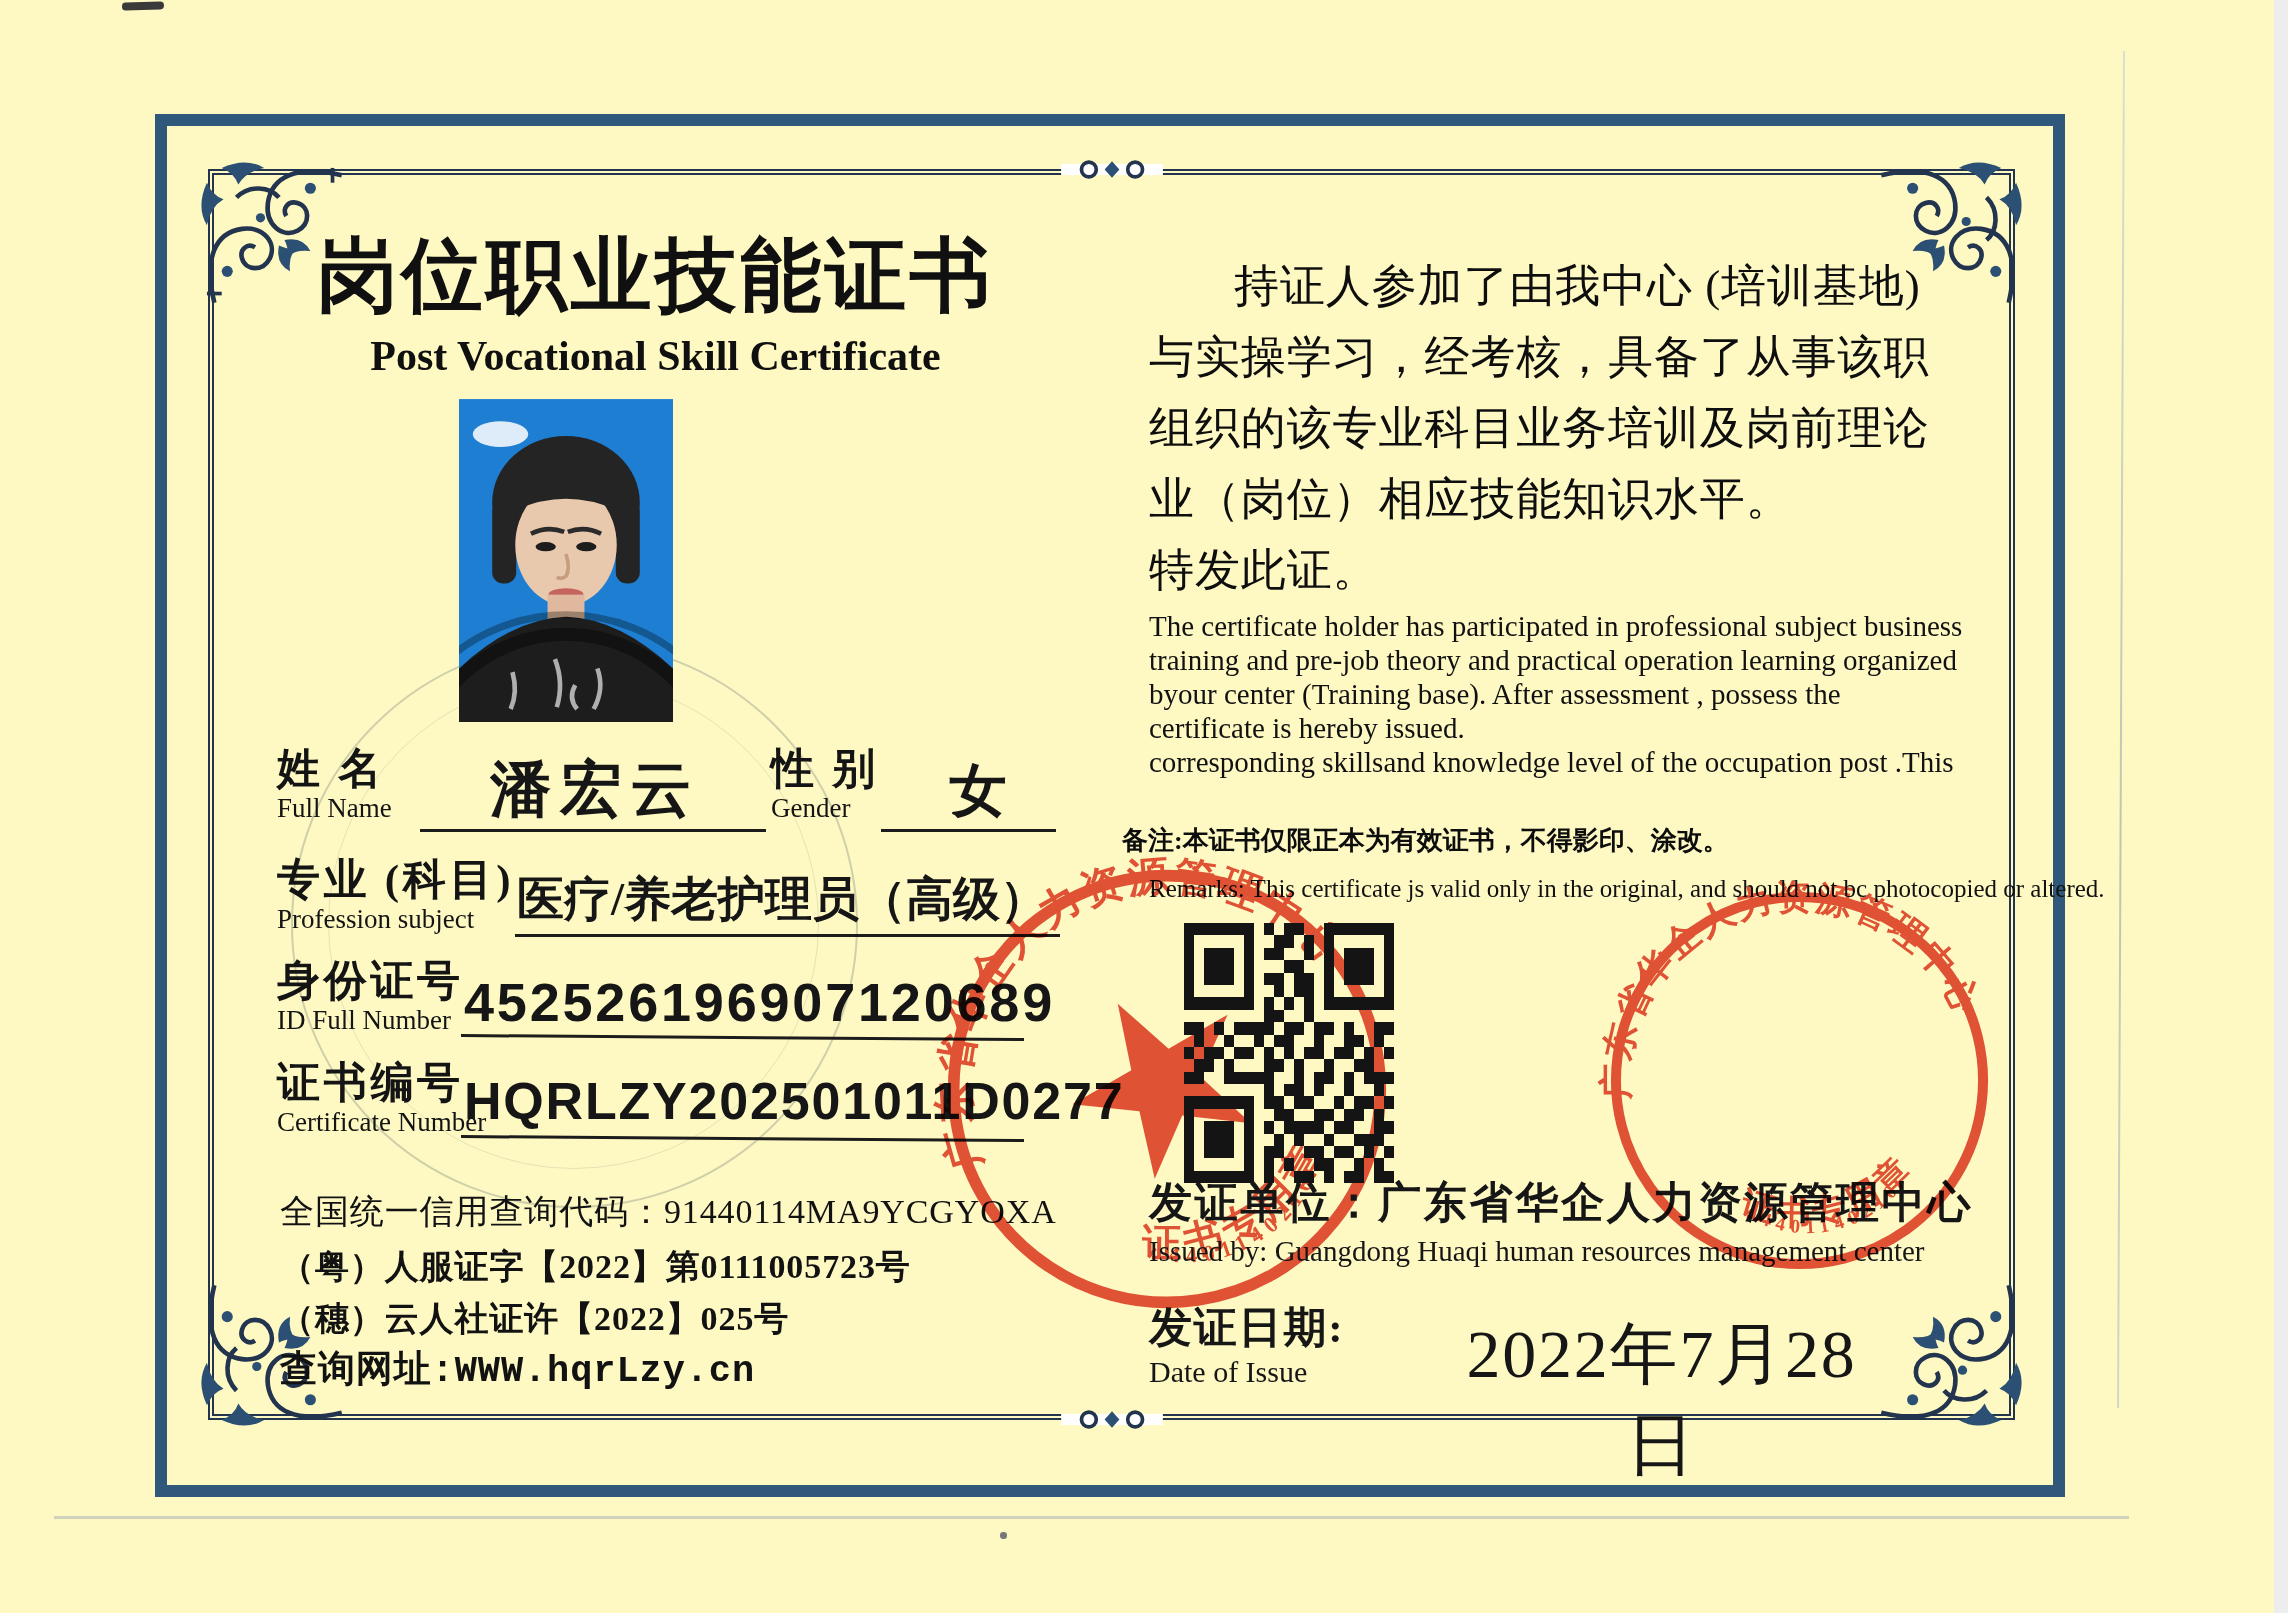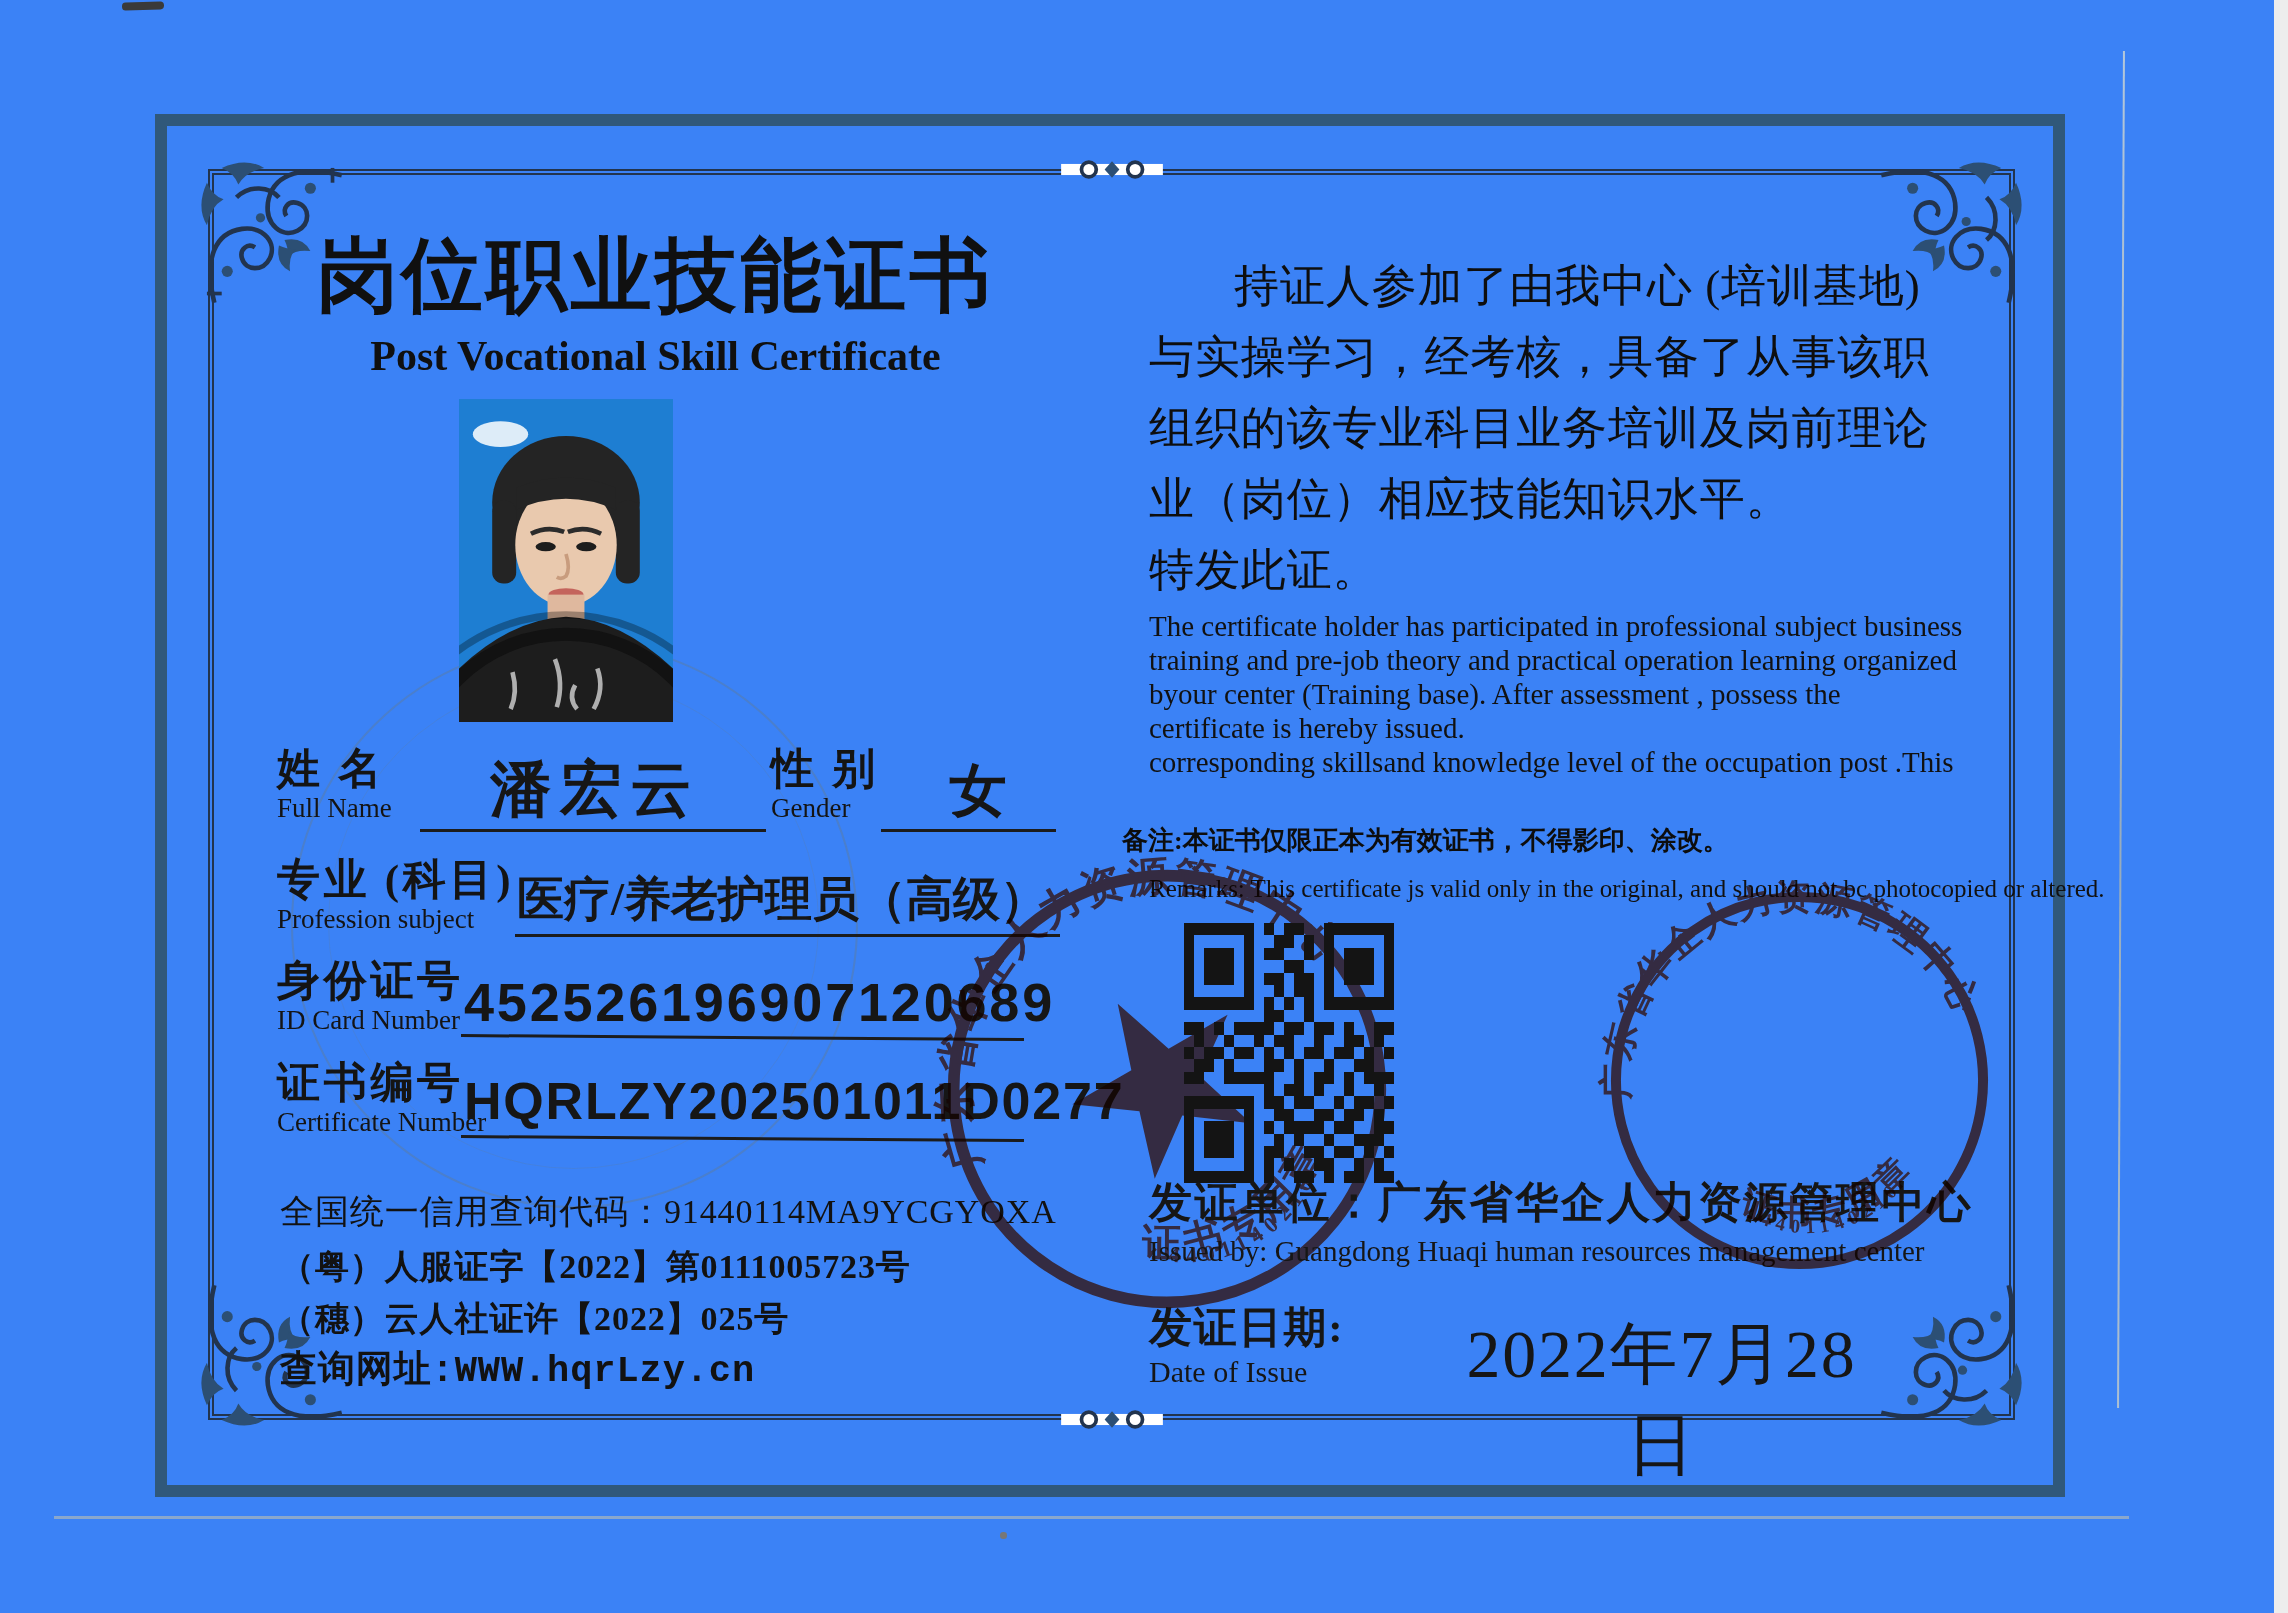--- a/index.html
+++ b/index.html
@@ -1,16 +1,16 @@
 <!DOCTYPE html>
 <html style="font-size:14.8px"><head>
 <meta charset="utf-8">
 <style>
   html,body{margin:0;padding:0;background:#ffffff;}
-  .scene{position:relative;width:2289px;height:1613px;background:#3b82f6;overflow:hidden;
+  .scene{position:relative;width:2289px;height:1613px;background:#fef9c3;overflow:hidden;
          font-family:"Liberation Serif", serif;color:#161616;}
 
   
   .fold-line{position:absolute;left:2120px;top:51px;width:1.8px;height:1357px;
              background:linear-gradient(#d2d8d2,#aeb6ae 60%,#c9cfc9);transform:rotate(.25deg);opacity:.8;}
   .scan-strip{position:absolute;right:0;top:0;width:14.8px;height:100%;background:#ededed;}
   .scan-bottom{position:absolute;left:54px;top:1516px;width:2075px;height:2.8px;background:#b6bcb6;opacity:.65;}
   .speck-a{position:absolute;left:122px;top:1.8px;width:42px;height:8.3px;background:#3a3a3a;border-radius:3.7px;transform:rotate(-2deg);}
   .speck-b{position:absolute;left:1000px;top:1532px;width:6.5px;height:6.5px;background:#777;border-radius:50%;}
 
@@ -224,21 +224,21 @@
 
   <div style="position:absolute;left:277px;top:851px;">
     <div class="f-cn">专业 (科目)</div>
     <div class="f-en">Profession subject</div>
   </div>
   <div class="v-prof">医疗/养老护理员（高级）</div>
   <div class="underline" style="left:515px;top:934px;width:545px;"></div>
 
   <div style="position:absolute;left:277px;top:952px;">
     <div class="f-cn">身份证号</div>
-    <div class="f-en">ID Card Number</div>
+    <div class="f-en">ID Full Number</div>
   </div>
   <div class="v-id">452526196907120689</div>
   <div class="underline" style="left:461px;top:1036px;width:563px;transform:rotate(.4deg);"></div>
 
   <div style="position:absolute;left:277px;top:1054px;">
     <div class="f-cn">证书编号</div>
     <div class="f-en">Certificate Number</div>
   </div>
   <div class="v-cert">HQRLZY202501011D0277</div>
   <div class="underline" style="left:461px;top:1137px;width:563px;transform:rotate(.4deg);"></div>

